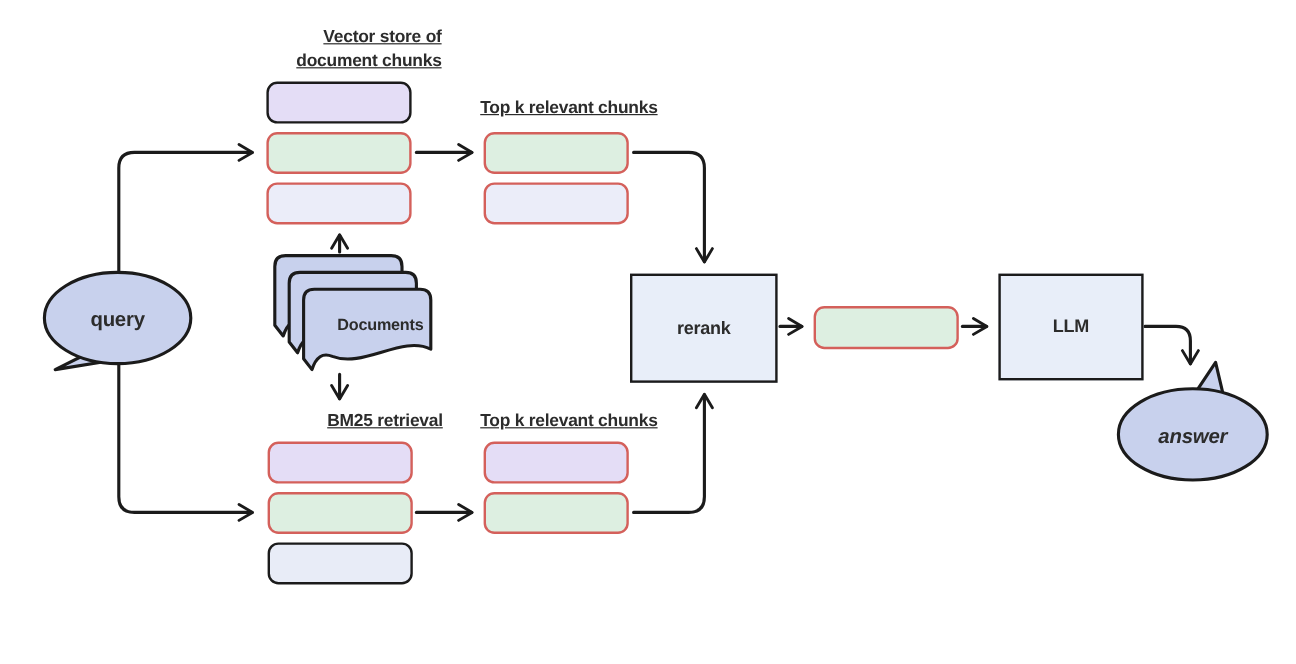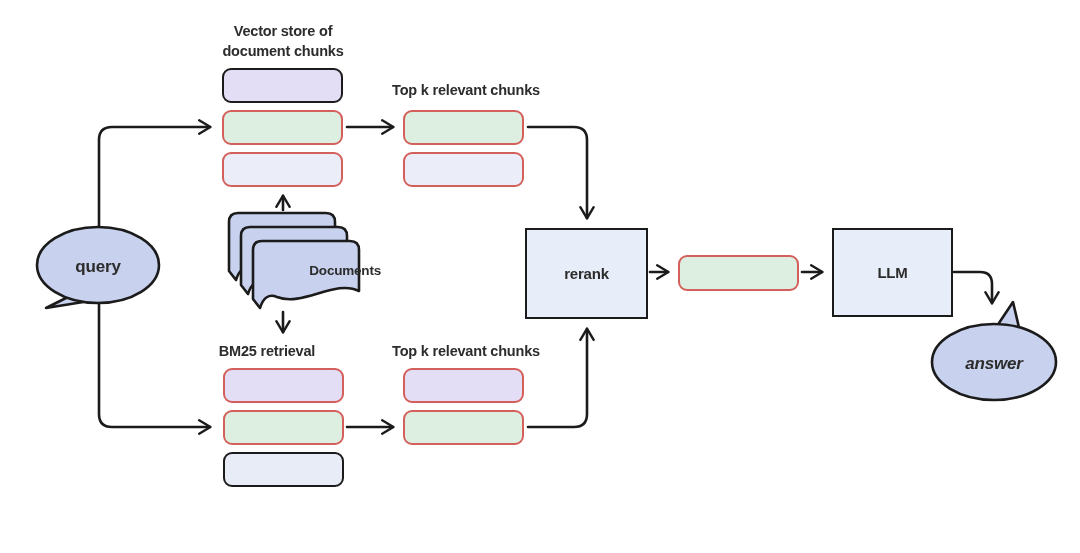--- a/index.html
+++ b/index.html
@@ -9,21 +9,21 @@
   }
   .arrow-layer{position:absolute;left:0;top:0;z-index:1;}
   .stack{position:absolute;z-index:2;}
   .chunk{
     width:121px;height:35px;box-sizing:border-box;
     border:2.6px solid #1b1b1b;border-radius:9px;margin-bottom:7px;
   }
   .stack.single .chunk{height:36px;}
   .diagram-label{
     position:absolute;z-index:3;font-weight:bold;font-size:14.5px;
-    letter-spacing:-0.2px;text-align:center;white-space:pre-line;line-height:20px;
+    letter-spacing:-0.2px;text-align:right;white-space:pre-line;line-height:20px;text-decoration:underline;
   }
   .proc-box{
     position:absolute;z-index:2;box-sizing:border-box;
     border:2.6px solid #1b1b1b;display:flex;align-items:center;justify-content:center;
     font-weight:bold;font-size:15px;letter-spacing:-0.2px;
   }
   .bubble-label{
     position:absolute;z-index:3;font-weight:bold;font-size:17px;
     text-align:center;letter-spacing:-0.2px;
   }
@@ -71,25 +71,25 @@
 
     <g stroke="#1b1b1b" stroke-width="2.6" stroke-linejoin="round" fill="#c8d1ed">
       <path d="M 993 332 L 1013 302 L 1021 336 Z"></path>
       <ellipse cx="994" cy="362" rx="62" ry="38"></ellipse>
     </g>
   </svg>
 
   <div class="diagram-label" style="left:198px;top:21px;width:170px;">Vector store of
 document chunks</div>
   <div class="diagram-label" style="left:384px;top:80px;width:164px;">Top k relevant chunks</div>
-  <div class="diagram-label" style="left:197px;top:341px;width:140px;">BM25 retrieval</div>
+  <div class="diagram-label" style="left:229px;top:341px;width:140px;">BM25 retrieval</div>
   <div class="diagram-label" style="left:384px;top:341px;width:164px;">Top k relevant chunks</div>
   <div class="bubble-label" style="left:48px;top:257px;width:100px;">query</div>
   <div class="bubble-label" style="left:944px;top:354px;width:100px;font-style:italic;">answer</div>
-  <div class="doc-label" style="left:253px;top:263px;width:128px;text-align:right;">Documents</div>
+  <div class="doc-label" style="left:253px;top:263px;width:128px;">Documents</div>
 
   <div class="stack" style="left:222px;top:68px;">
       <div class="chunk" style="background-color: rgb(228, 221, 246); border-color: rgb(27, 27, 27);"></div>
       <div class="chunk" style="background-color: rgb(221, 239, 225); border-color: rgb(212, 96, 91);"></div>
       <div class="chunk" style="background-color: rgb(235, 237, 249); border-color: rgb(212, 96, 91);"></div>
     </div>
   <div class="stack" style="left:403px;top:110px;">
       <div class="chunk" style="background-color: rgb(221, 239, 225); border-color: rgb(212, 96, 91);"></div>
       <div class="chunk" style="background-color: rgb(235, 237, 249); border-color: rgb(212, 96, 91);"></div>
     </div>

